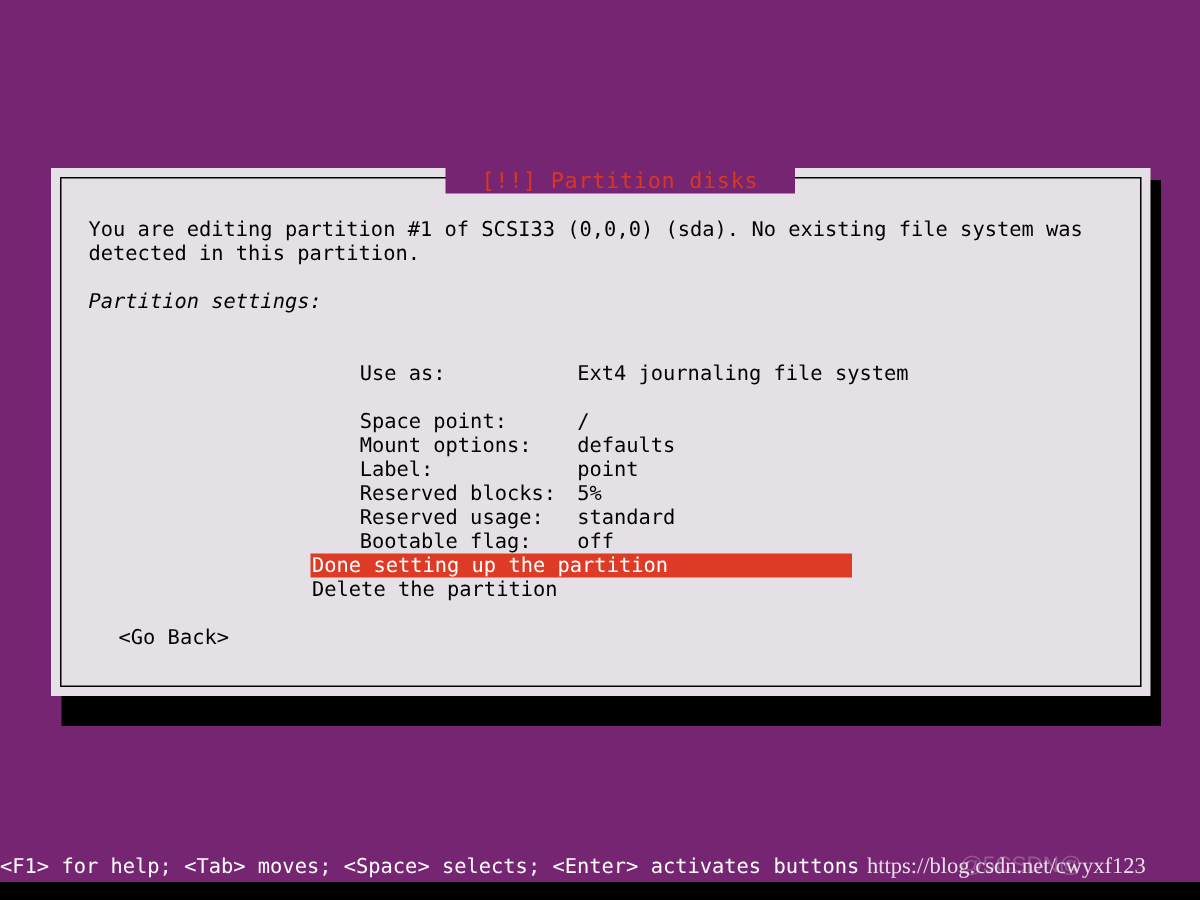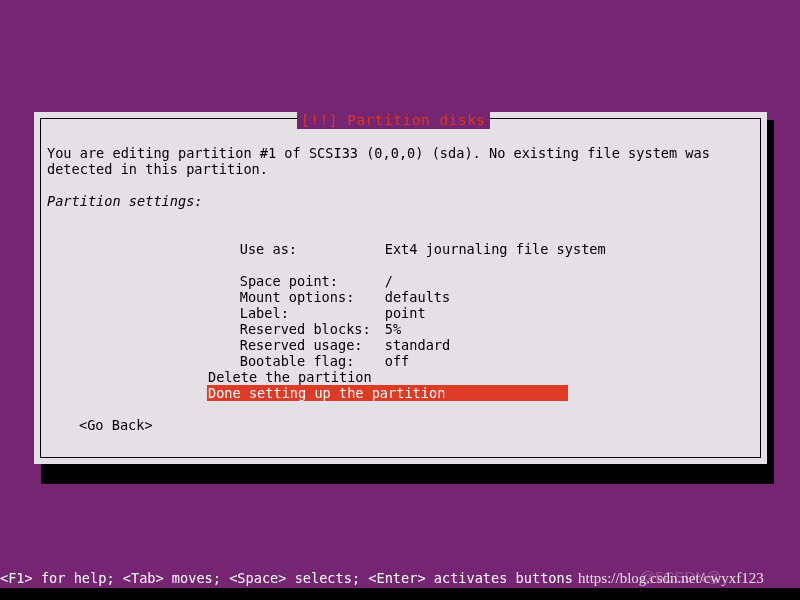--- a/index.html
+++ b/index.html
@@ -44,39 +44,40 @@
     background: #e4e0e5;
   }
 
   
   #dialog-title-wrap {
     position: absolute;
     left: 297px;
     top: 111px;
     height: 18px;
     background: #762572;
-    padding: 0 4px;
+    padding: 0 24px;
     line-height: 18px;
     white-space: nowrap;
     z-index: 5;
   }
   #dialog-title {
     color: #d8381f;
     font-size: 14.5px;
     letter-spacing: 0.5px;
   }
 
   
   .body-text {
     position: absolute;
     color: #000000;
     font-size: 13.6px;
     line-height: 16px;
     white-space: pre;
     z-index: 3;
+    margin-left: 12px;
   }
 
   #intro-line1 { left: 47px; top: 145px; }
   #intro-line2 { left: 47px; top: 161px; }
   #settings-heading { left: 47px; top: 193px; font-style: italic; }
 
   
   #settings-table {
     position: absolute;
     left: 207px;
@@ -224,22 +225,22 @@
   </div>
   <div class="settings-row">
     <span class="row-label">Reserved usage:</span><span class="row-value">standard</span>
   </div>
   <div class="settings-row">
     <span class="row-label">Bootable flag:</span><span class="row-value">off</span>
   </div>
 </div>
 
 <div id="actions">
+  <div class="action-item selected">Done setting up the partition</div>
   <div class="action-item">Delete the partition</div>
-  <div class="action-item selected">Done setting up the partition</div>
 </div>
 
 <div id="go-back">&lt;Go Back&gt;</div>
 
 <div id="status-bar">
   <span id="status-bar-text">&lt;F1&gt; for help; &lt;Tab&gt; moves; &lt;Space&gt; selects; &lt;Enter&gt; activates buttons</span>
 </div>
 
 <div id="watermark-ghost">@5CSDN@</div>
 <div id="watermark">https://blog.csdn.net/cwyxf123</div>

